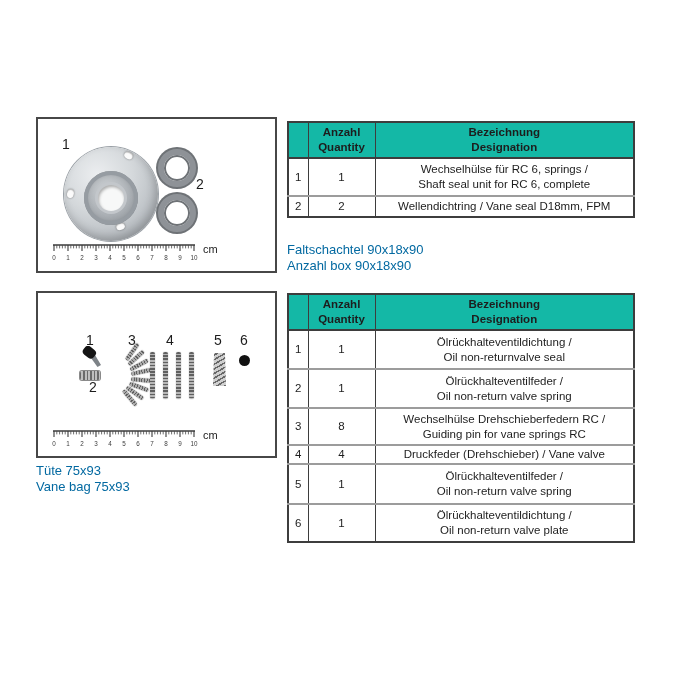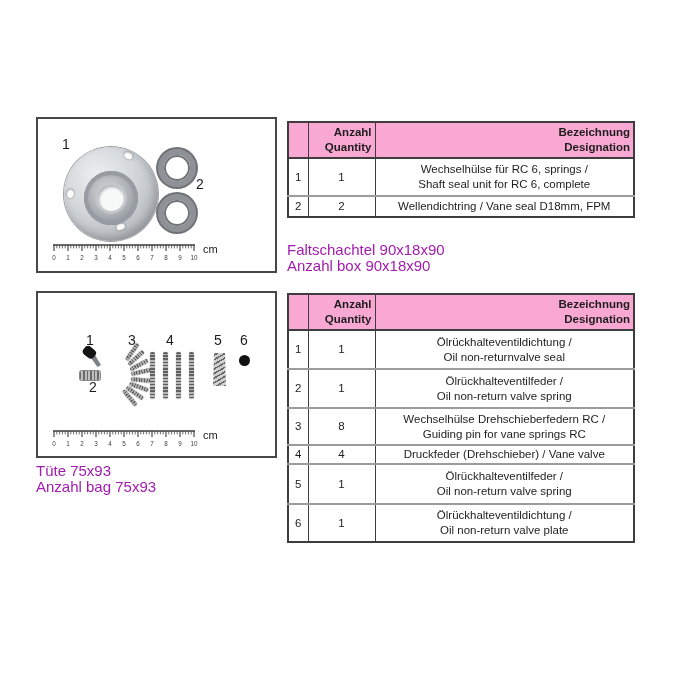--- a/index.html
+++ b/index.html
@@ -87,27 +87,27 @@
   table.parts-table{
     position:absolute;border-collapse:collapse;table-layout:fixed;
     border:2.5px solid #3d3d3d;background:#ffffff;
   }
   .parts-table th,.parts-table td{
     border-left:1.5px solid #3d3d3d;border-right:1.5px solid #3d3d3d;
     text-align:center;vertical-align:middle;padding:0 3px;
     font-size:11.5px;line-height:15px;color:#1d1d1d;
   }
   .parts-table th{
-    background:#f9a8d4;font-weight:bold;border-bottom:2px solid #3d3d3d;text-align:right;
+    background:#14b8a6;font-weight:bold;border-bottom:2px solid #3d3d3d;
   }
   .parts-table tr.data-row td{border-top:2px solid #9c9c9c;}
   .parts-table tr.data-row:first-of-type td{border-top:none;}
   .cell-line{display:block;}
   
-  .caption{position:absolute;font-size:15px;line-height:15.5px;color:#a21caf;}
+  .caption{position:absolute;font-size:13px;line-height:15.5px;color:#0369a1;}
   .t-top{left:287px;top:121px;}
   .t-bottom{left:287px;top:293px;}
 </style>
 </head>
 <body>
 
 <div class="page">
 
   <div class="img-panel panel-top">
     <span class="part-label" style="left:24px;top:18px;">1</span>
@@ -391,16 +391,16 @@
       <td>
         <span class="cell-line">Ölrückhalteventildichtung /</span>
         <span class="cell-line">Oil non-return valve plate</span>
       </td>
     </tr>
   </tbody>
     </table>
 
   <div class="caption" style="left:36px;top:463px;">
     <span class="cell-line">Tüte 75x93</span>
-    <span class="cell-line">Anzahl bag 75x93</span>
+    <span class="cell-line">Vane bag 75x93</span>
   </div>
 
 </div>
 
 </body></html>

